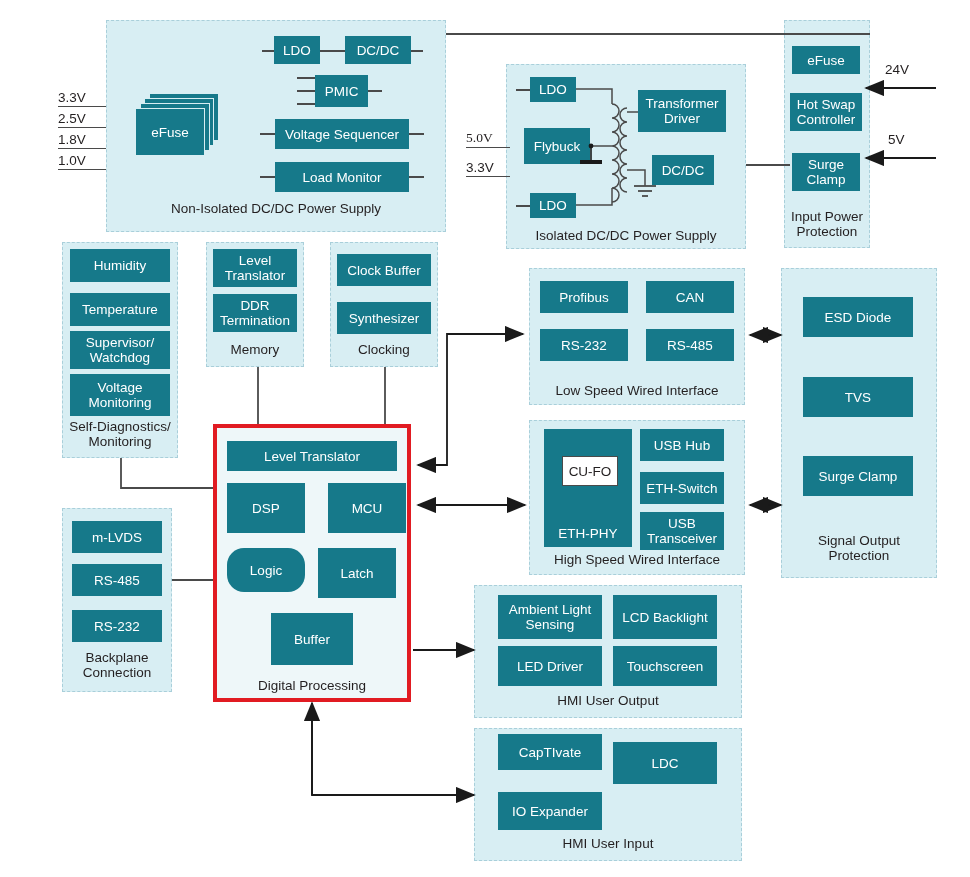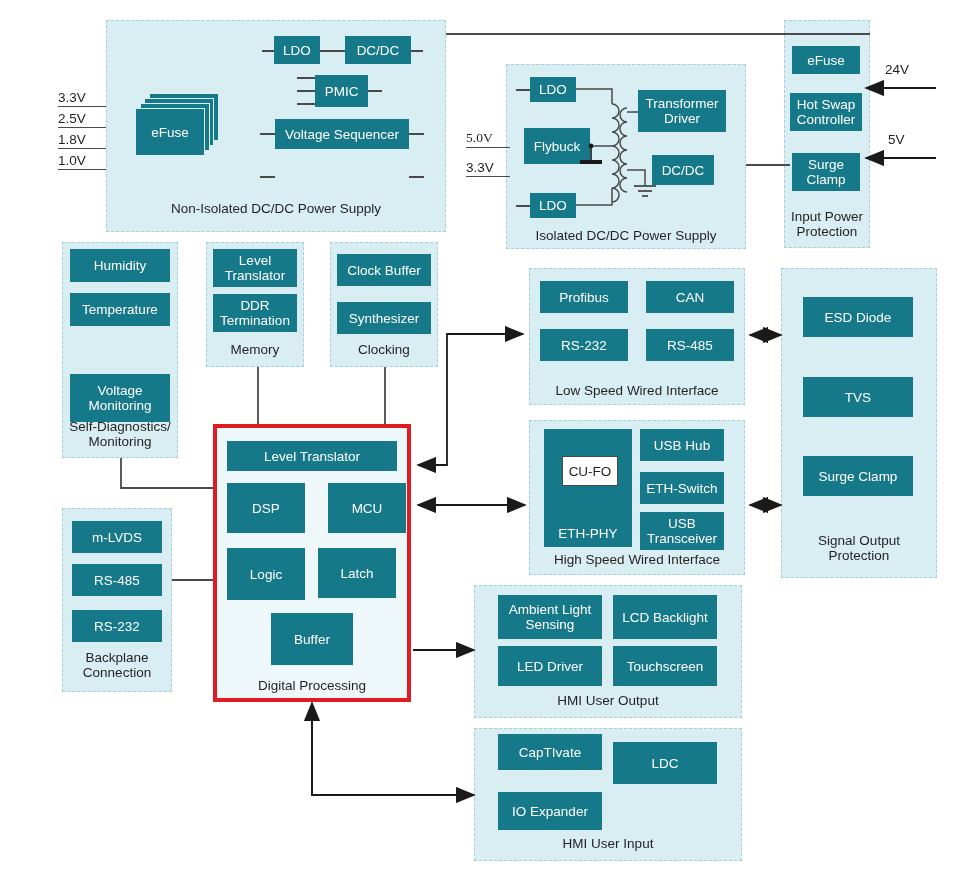--- a/index.html
+++ b/index.html
@@ -116,20 +116,23 @@
   </div>
   <div class="stub" style="left:368px;top:90px;width:14px;"></div>
 
   <div class="stub" style="left:260px;top:133px;width:15px;"></div>
   <div class="blk" style="left:275px;top:119px;width:134px;height:30px;">
     <span>Voltage Sequencer</span>
   </div>
   <div class="stub" style="left:409px;top:133px;width:15px;"></div>
 
   <div class="stub" style="left:260px;top:176px;width:15px;"></div>
+  <div class="blk" style="left:275px;top:162px;width:134px;height:30px;">
+    <span>Load Monitor</span>
+  </div>
   <div class="stub" style="left:409px;top:176px;width:15px;"></div>
 
   <div class="rail" style="left:58px;top:90px;width:48px;">3.3V</div>
   <div class="rail" style="left:58px;top:111px;width:48px;">2.5V</div>
   <div class="rail" style="left:58px;top:132px;width:48px;">1.8V</div>
   <div class="rail" style="left:58px;top:153px;width:48px;">1.0V</div>
 
   <div class="group" style="left:506px;top:64px;width:240px;height:185px;">
   </div>
   <div class="group-label" style="left:506px;top:228px;width:240px;">Isolated DC/DC Power Supply</div>
@@ -183,21 +186,25 @@
   </div>
   <div class="group-label" style="left:54px;top:419px;width:132px;">Self-Diagnostics/
 Monitoring</div>
 
   <div class="blk" style="left:70px;top:249px;width:100px;height:33px;">
     <span>Humidity</span>
   </div>
   <div class="blk" style="left:70px;top:293px;width:100px;height:33px;">
     <span>Temperature</span>
   </div>
-  <div class="blk" style="left:70px;top:374px;width:100px;height:48px;">
+  <div class="blk" style="left:70px;top:331px;width:100px;height:38px;">
+    <span>Supervisor/
+Watchdog</span>
+  </div>
+  <div class="blk" style="left:70px;top:374px;width:100px;height:42px;">
     <span>Voltage
 Monitoring</span>
   </div>
 
   <div class="group" style="left:206px;top:242px;width:98px;height:125px;">
   </div>
   <div class="group-label" style="left:206px;top:342px;width:98px;">Memory</div>
 
   <div class="blk" style="left:213px;top:249px;width:84px;height:38px;">
     <span>Level
@@ -240,21 +247,21 @@
 
   <div class="blk" style="left:227px;top:441px;width:170px;height:30px;">
     <span>Level Translator</span>
   </div>
   <div class="blk" style="left:227px;top:483px;width:78px;height:50px;">
     <span>DSP</span>
   </div>
   <div class="blk" style="left:318px;top:483px;width:78px;height:50px;margin-left:10px;">
     <span>MCU</span>
   </div>
-  <div class="blk" style="left:227px;top:548px;width:78px;height:52px;">
+  <div class="blk" style="left:227px;top:548px;width:78px;height:44px;border-radius:17px;">
     <span>Logic</span>
   </div>
   <div class="blk" style="left:318px;top:548px;width:78px;height:50px;">
     <span>Latch</span>
   </div>
   <div class="blk" style="left:271px;top:613px;width:82px;height:52px;">
     <span>Buffer</span>
   </div>
 
   <div class="group" style="left:529px;top:268px;width:216px;height:137px;">

